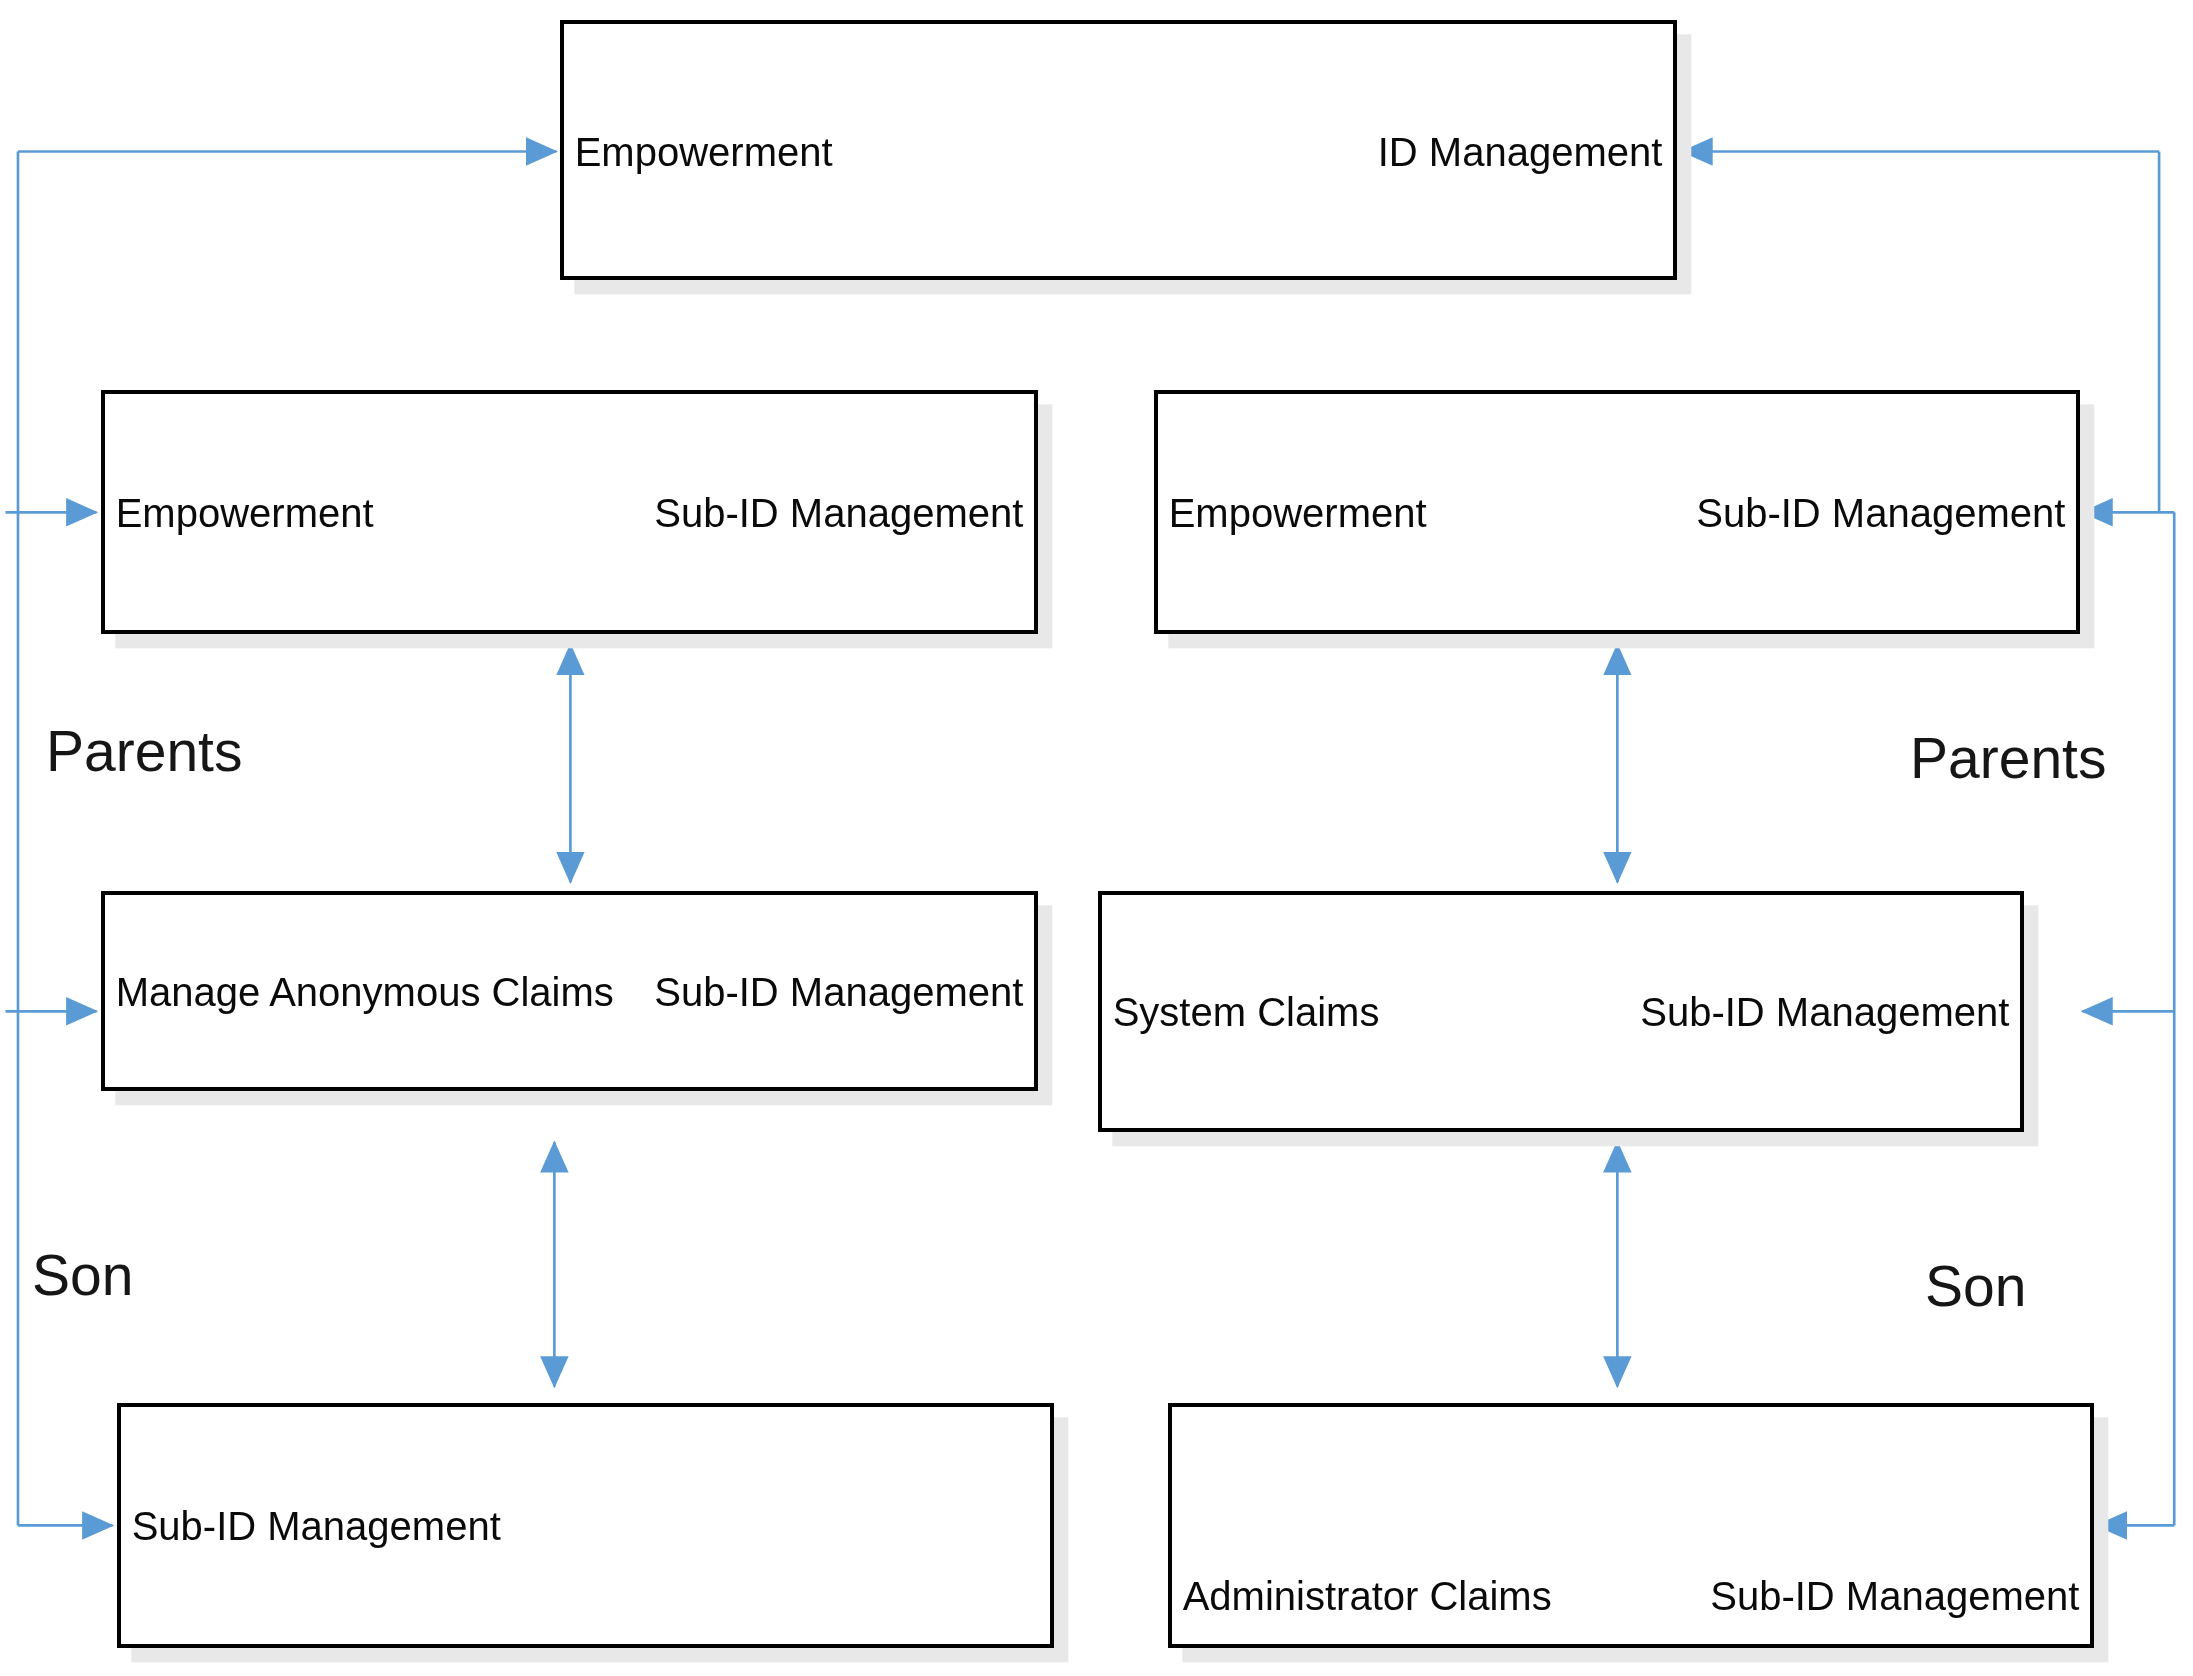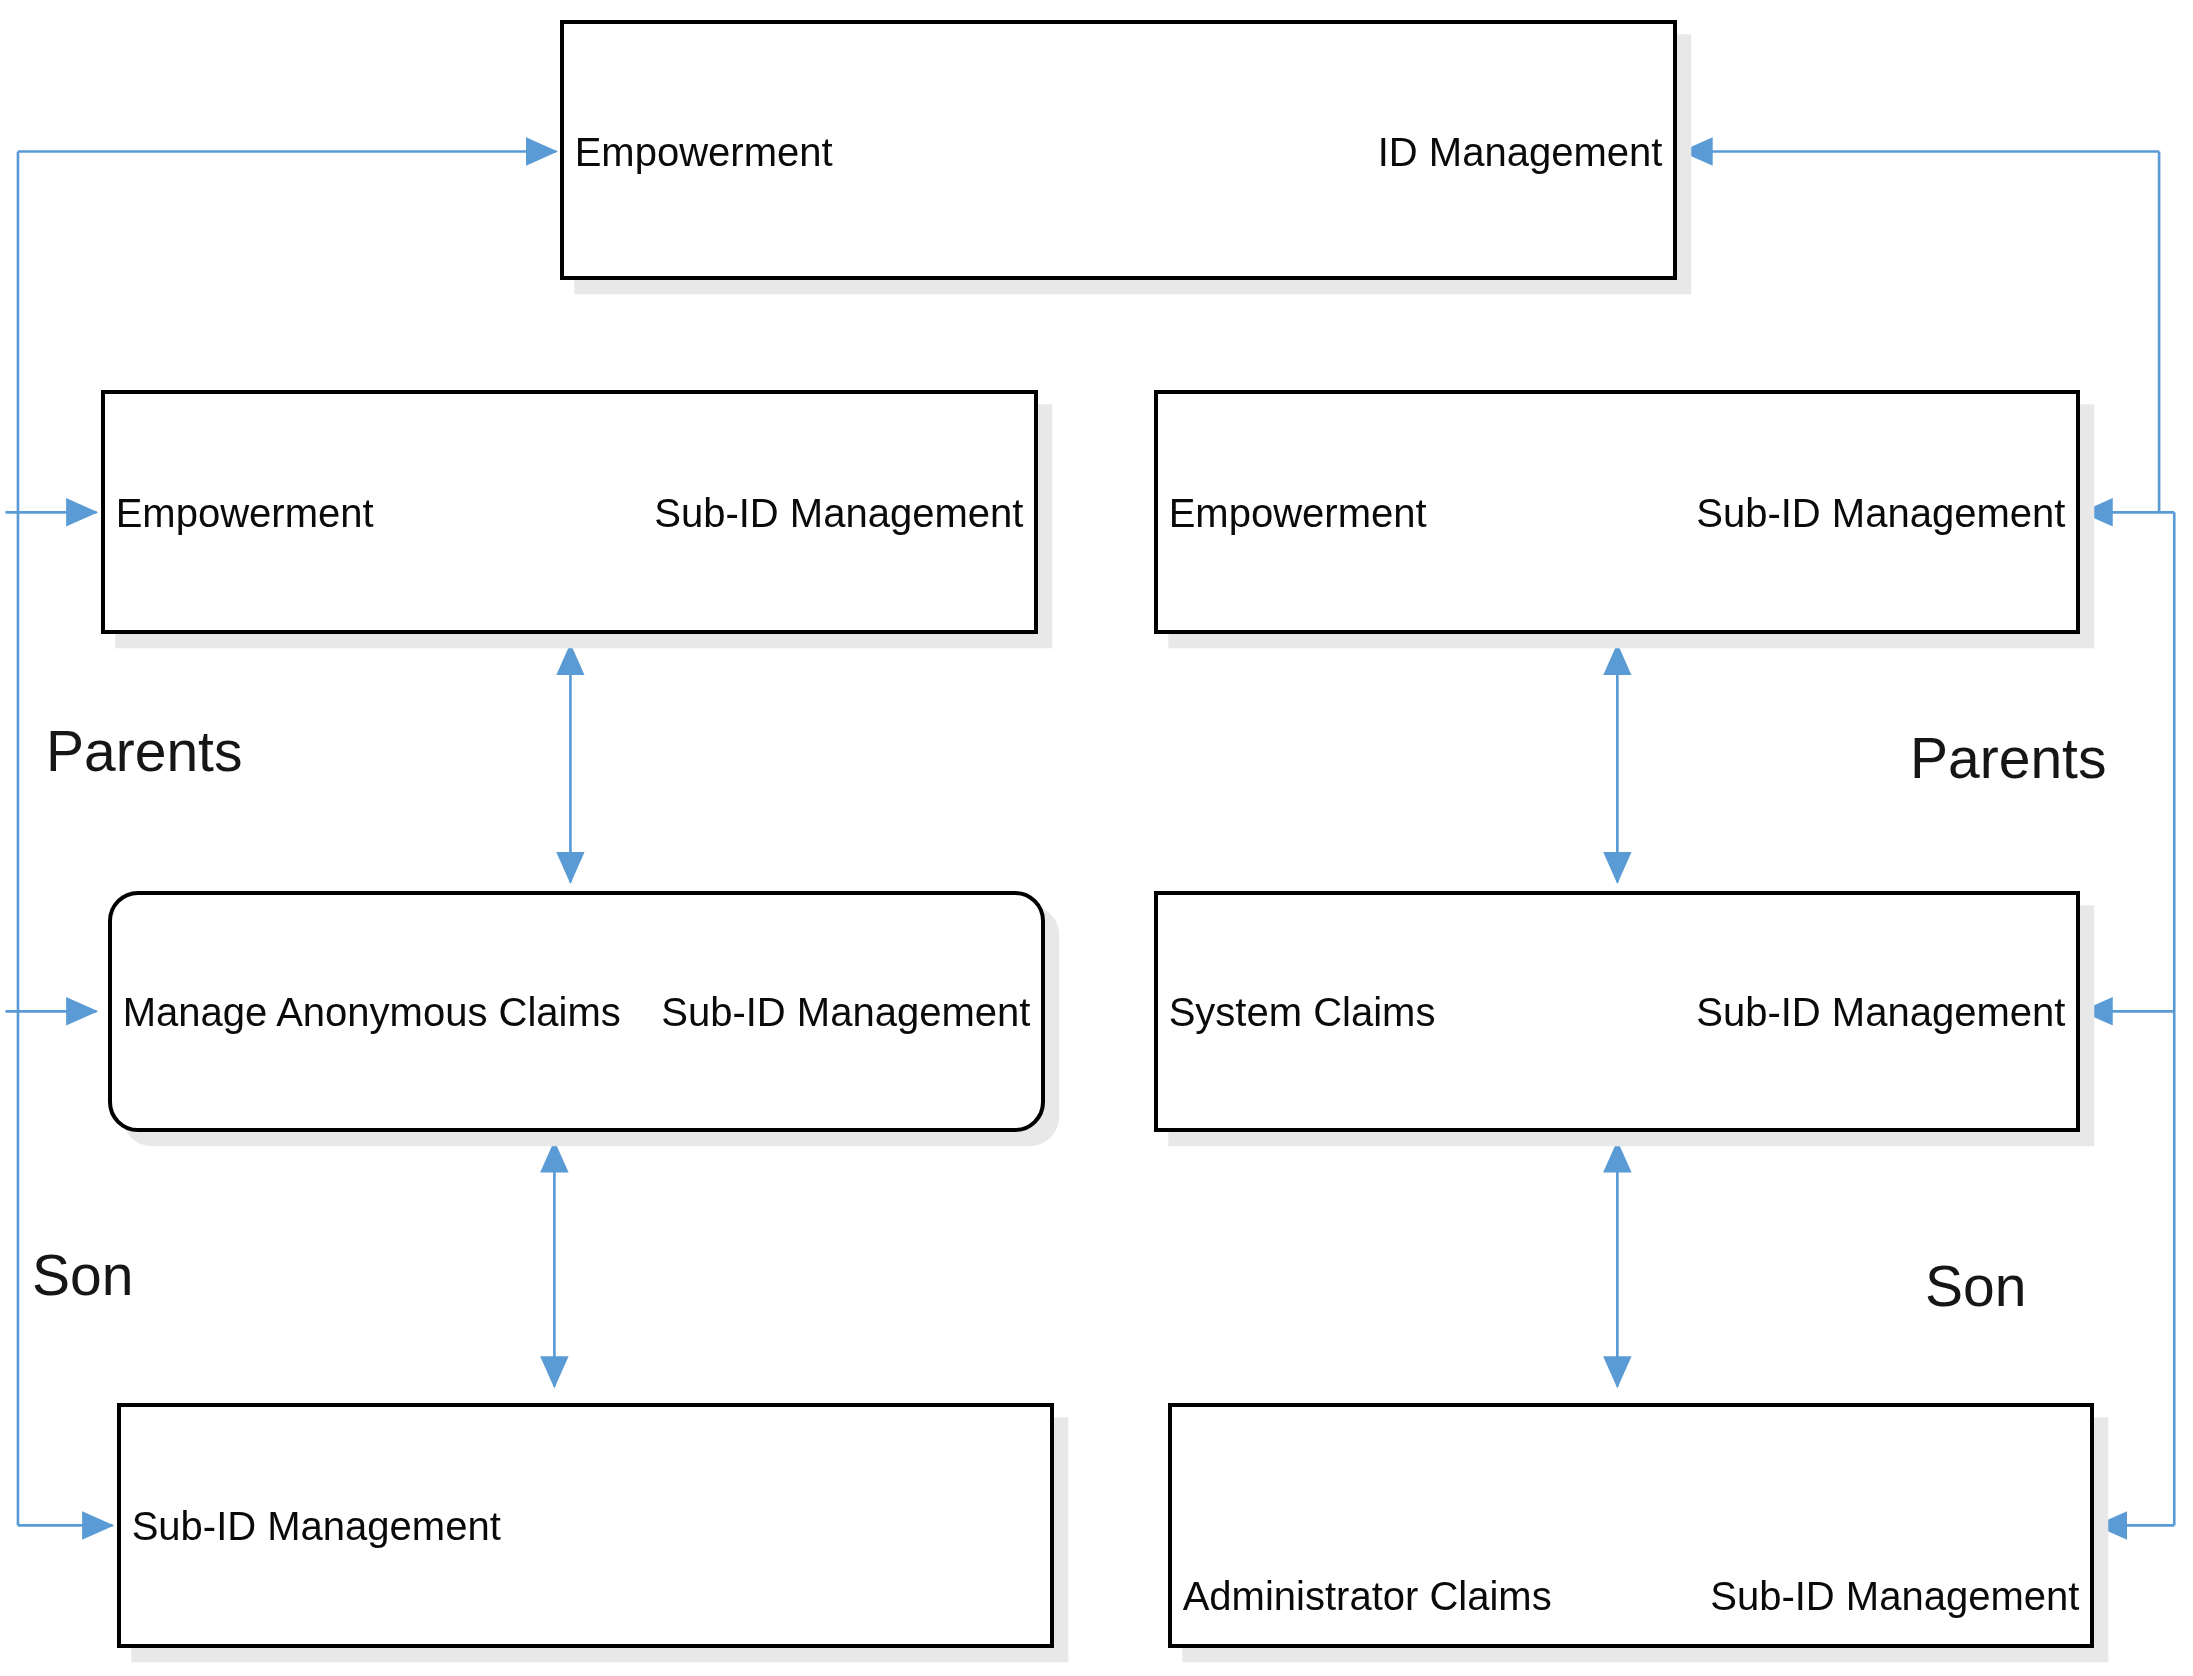--- a/index.html
+++ b/index.html
@@ -39,24 +39,24 @@
     align-items:center;
     text-align:center;
     color:var(--text);
     font-size:40px;
     line-height:1.12;
     padding:27px 10.7px 25px 10.7px;
   }
   .node .line{white-space:nowrap;}
   .node-root{left:560px;top:19.6px;width:1117px;height:260px;padding:32px 10.7px 27px 10.7px;}
   .node-left1{left:101px;top:390px;width:937px;height:244px;}
-  .node-left2{left:108px;top:891px;width:937px;height:241px;border-radius:30px;}
+  .node-left2{left:101px;top:891px;width:937px;height:200px;}
   .node-left3{left:117px;top:1403px;width:937px;height:245px;}
   .node-right1{left:1154px;top:390px;width:926px;height:244px;}
-  .node-right2{left:1154px;top:891px;width:926px;height:241px;}
+  .node-right2{left:1098px;top:891px;width:926px;height:241px;}
   .node-right3{left:1168px;top:1403px;width:926px;height:245px;align-items:flex-end;}
   .edge-label{
     position:absolute;
     color:var(--label_text);
     font-size:57px;
     line-height:1.1;
     white-space:nowrap;
   }
   .label-parents-left{left:46px;top:720px;}
   .label-parents-right{left:1910px;top:727px;}

